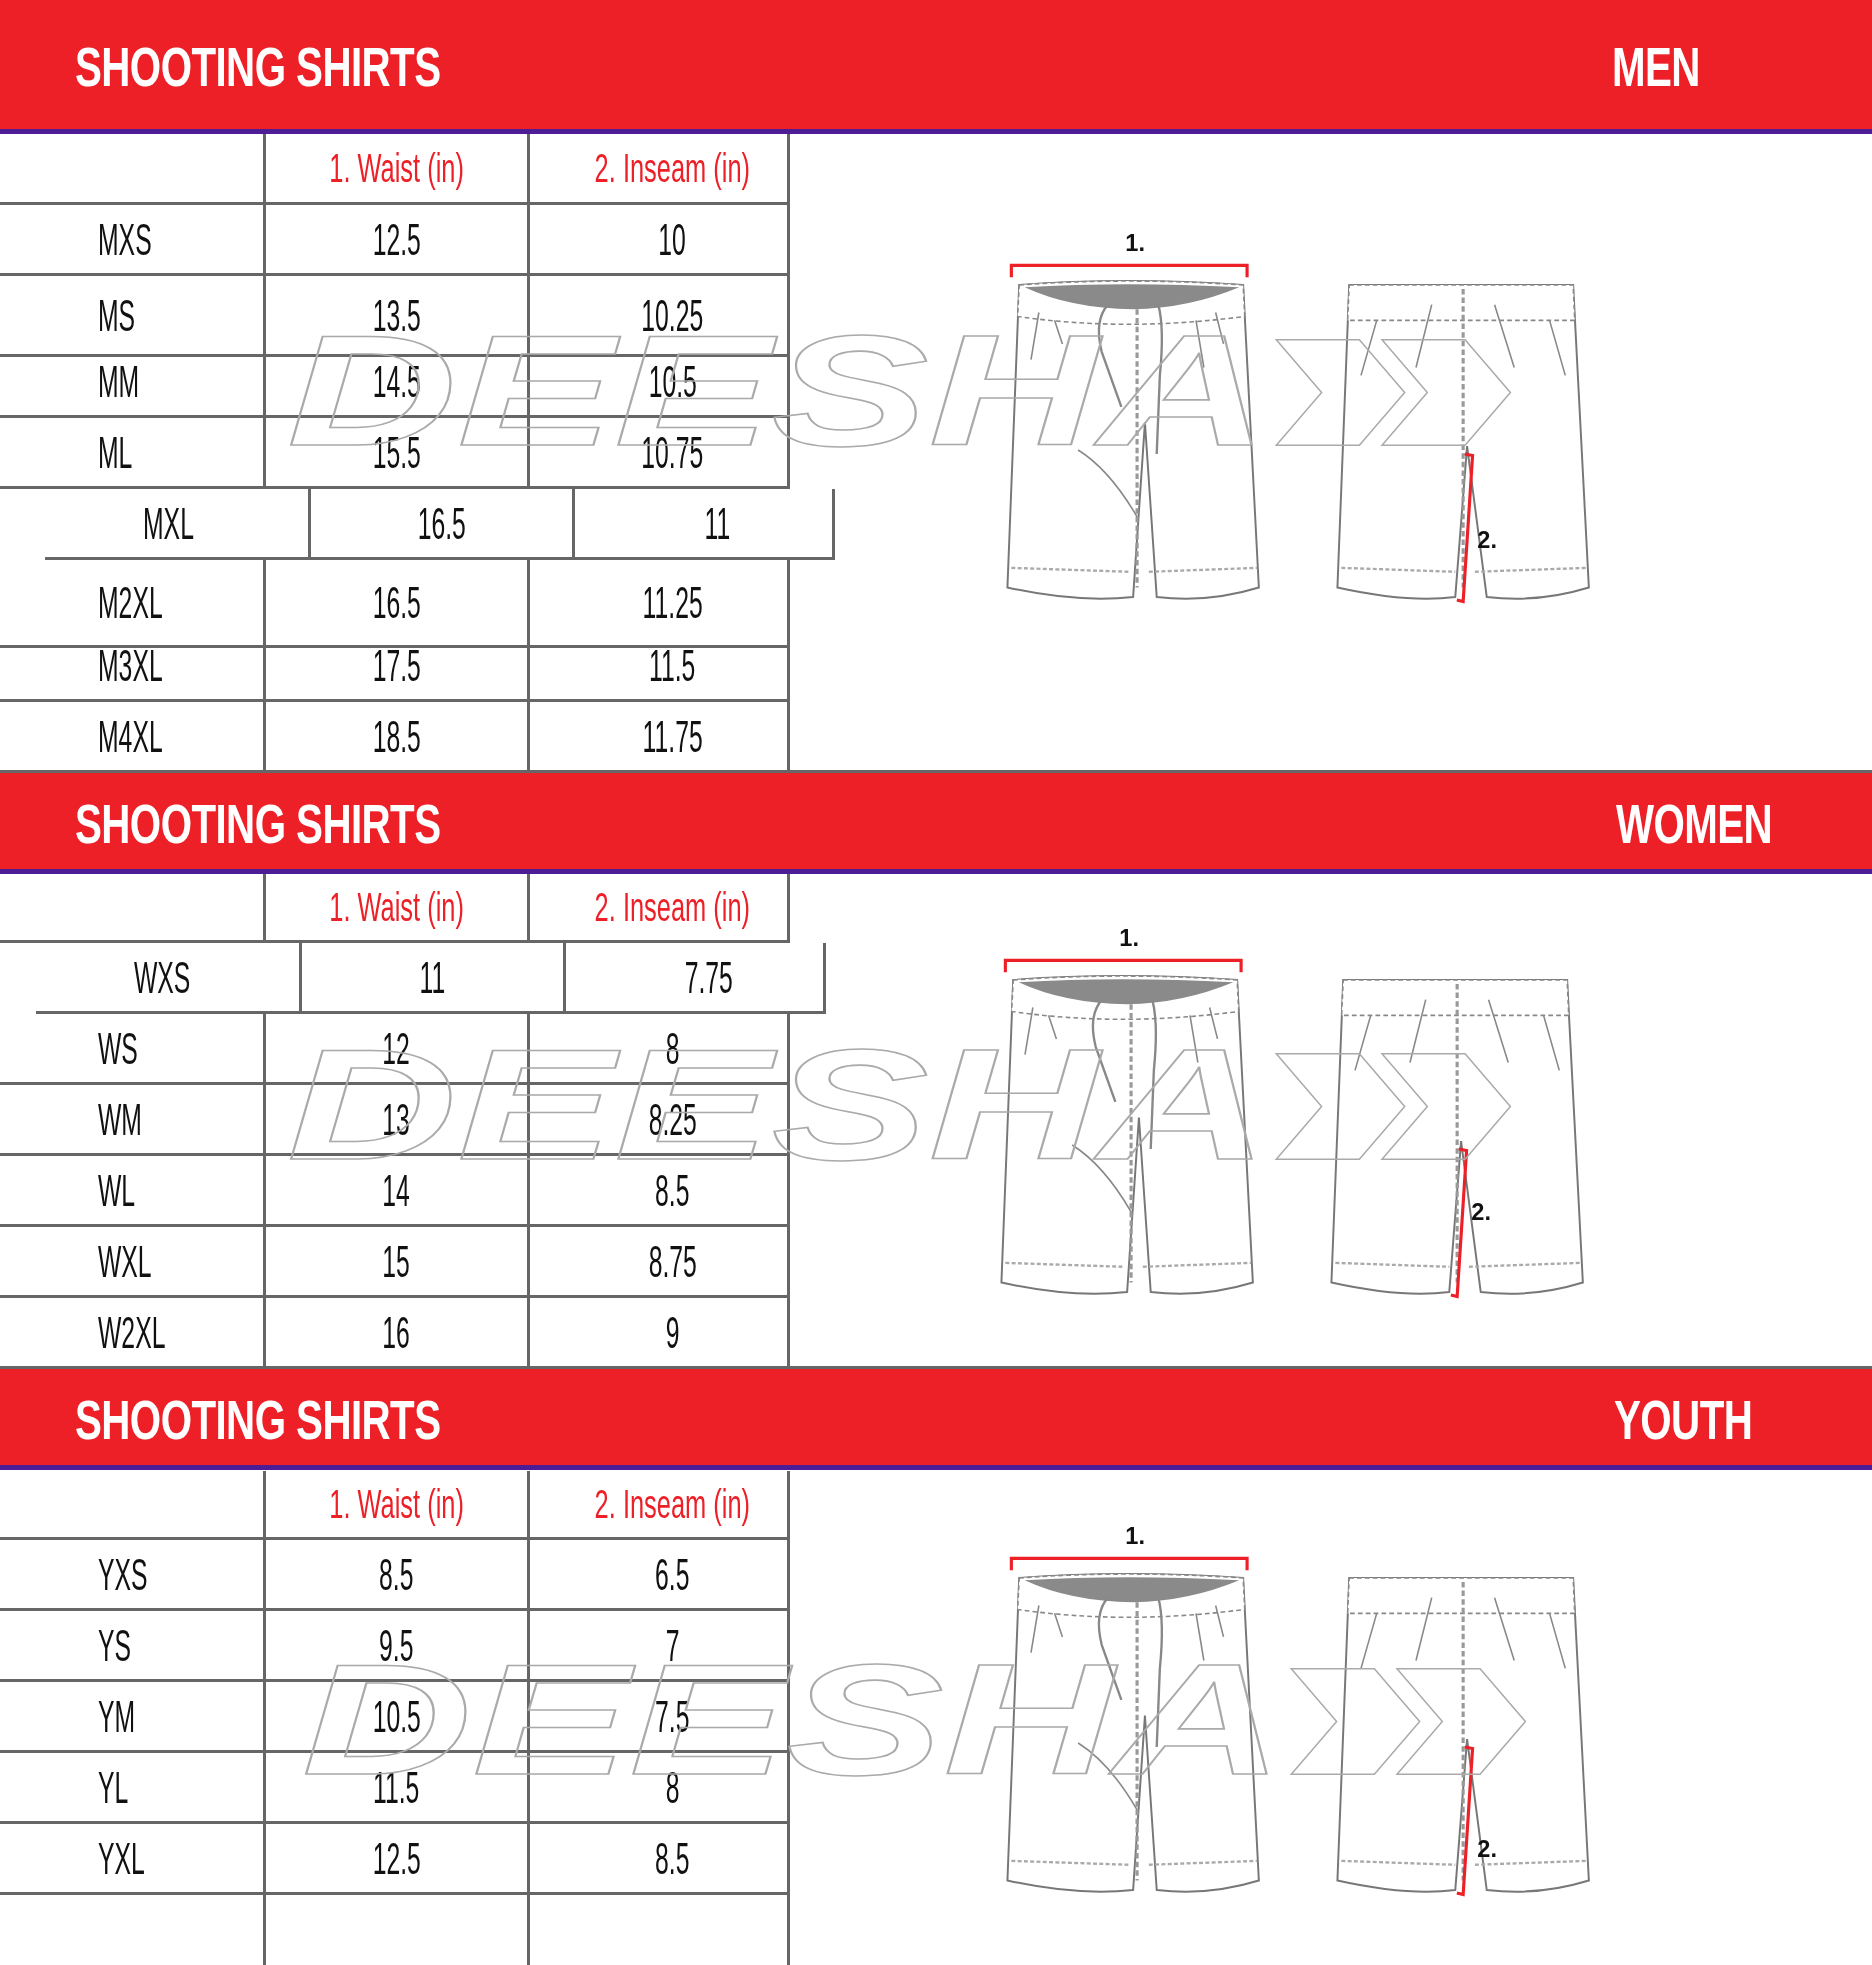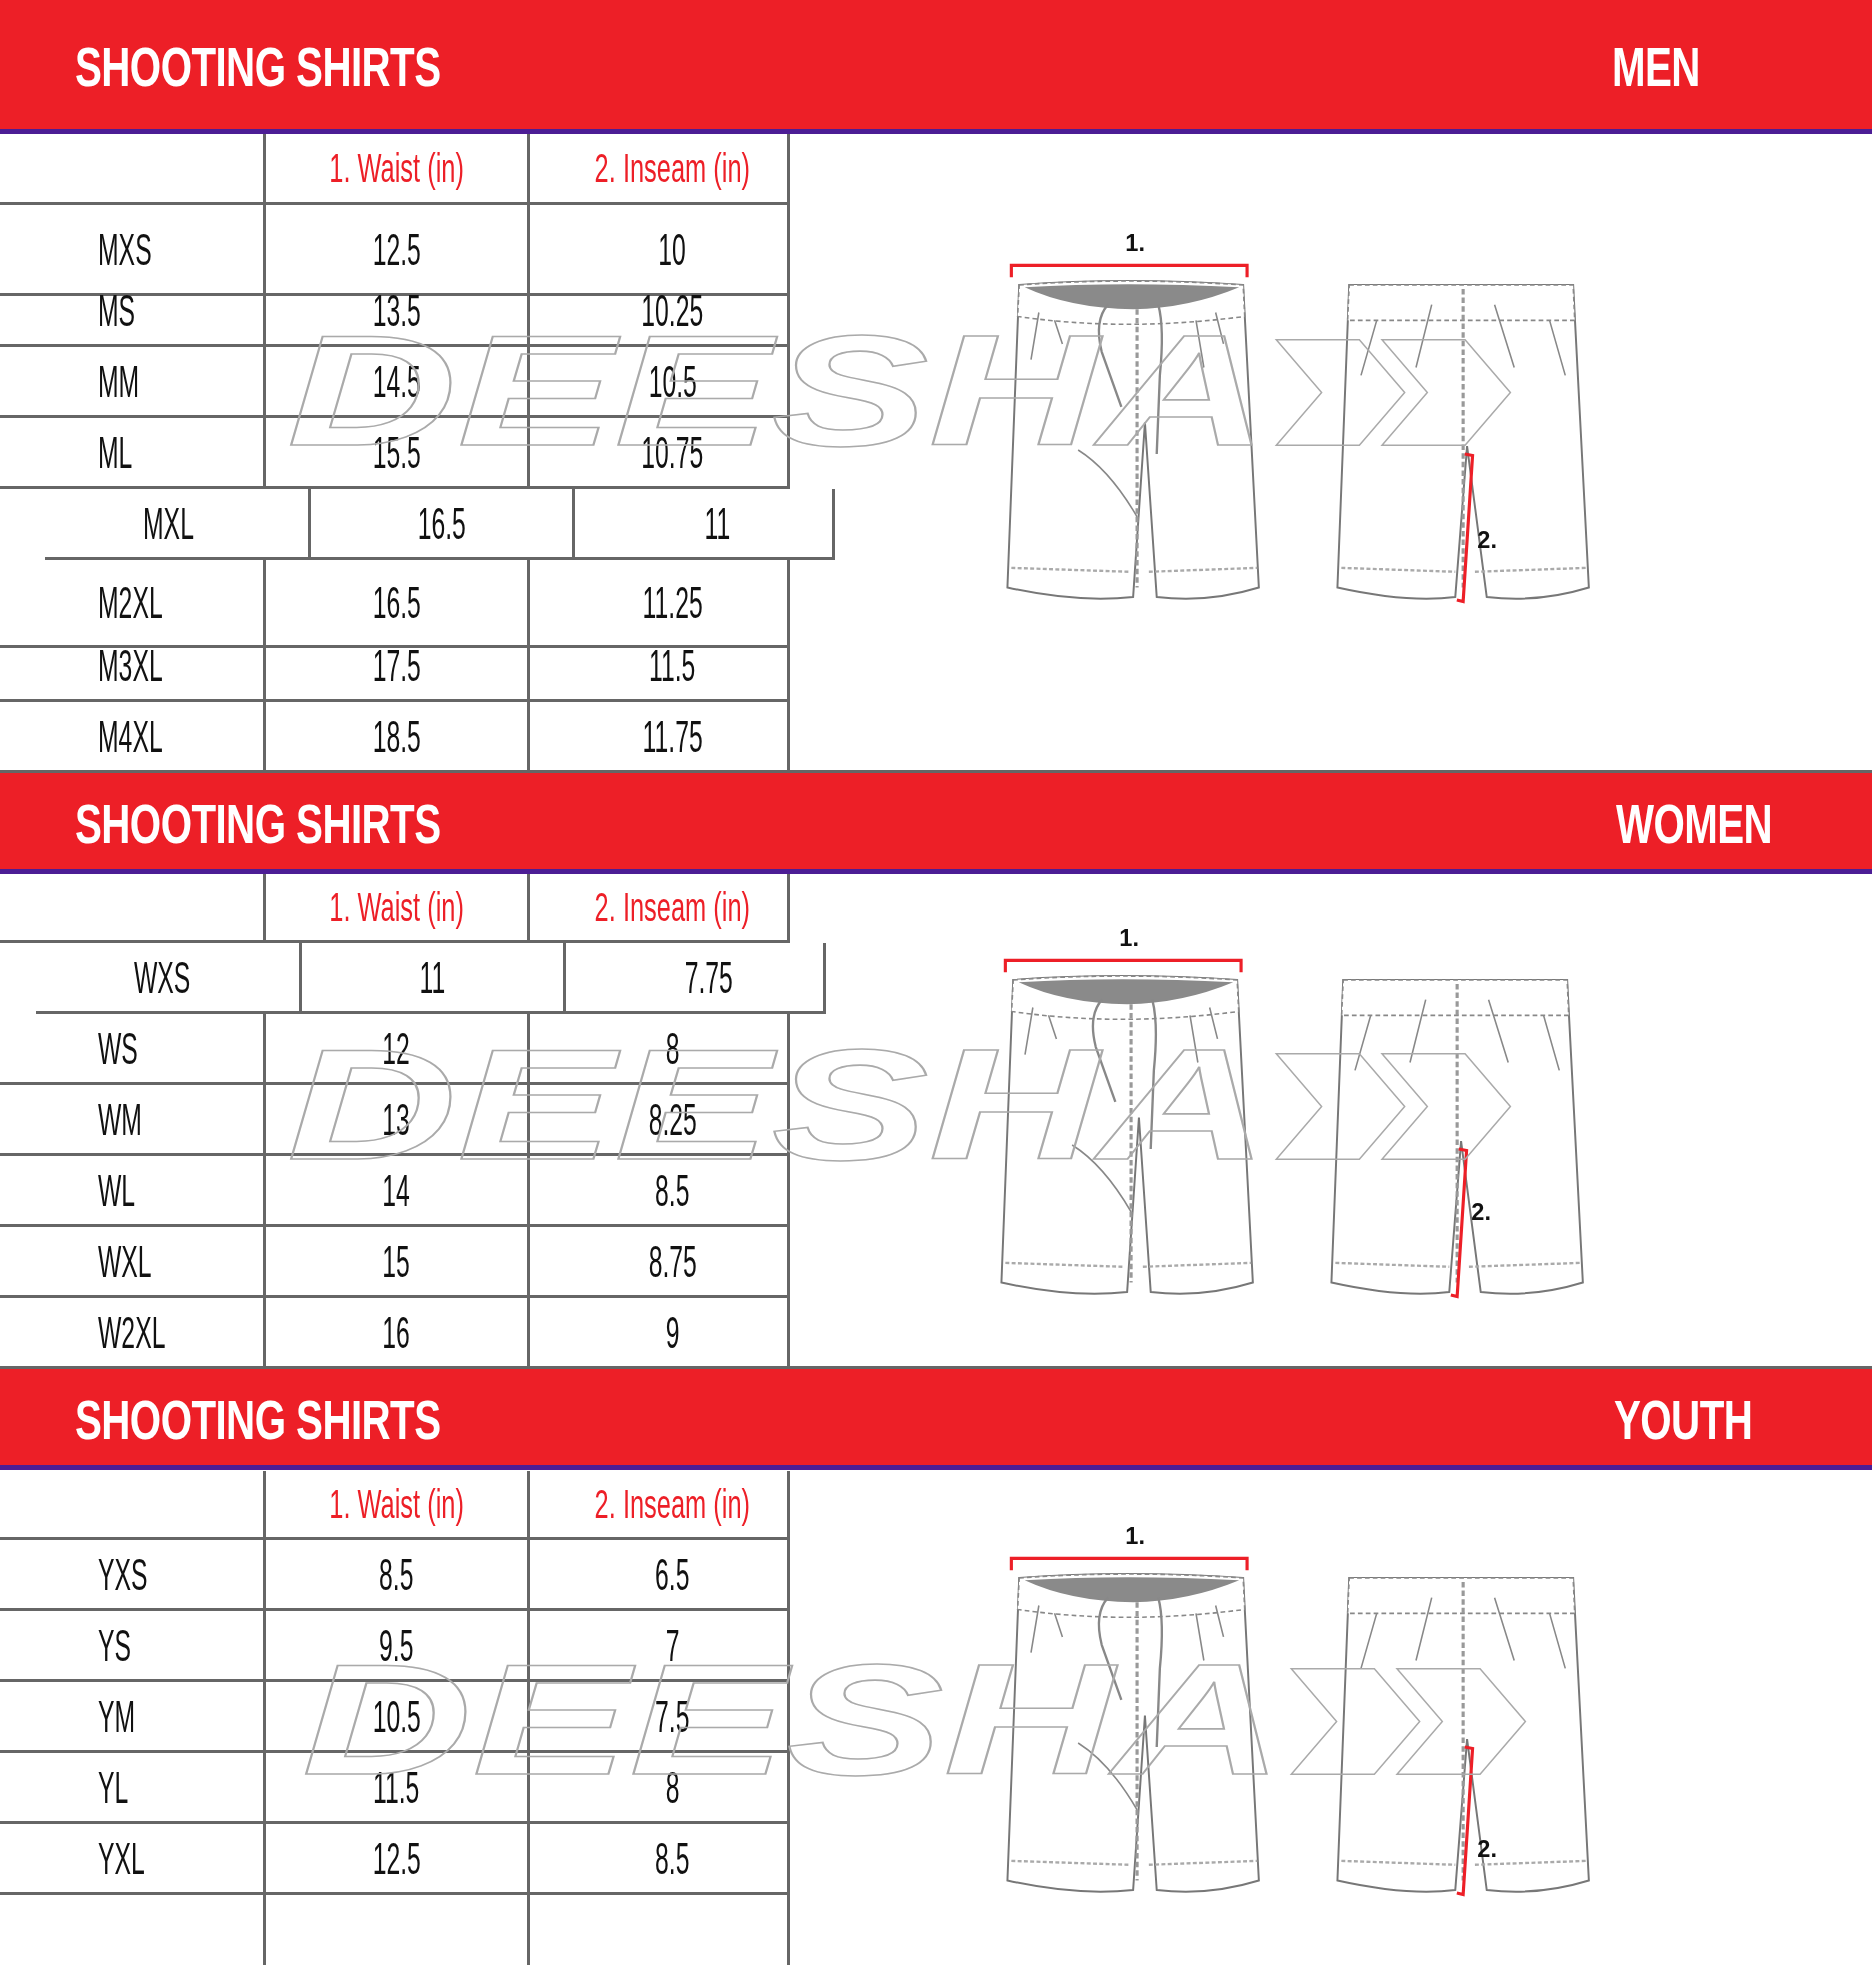--- a/index.html
+++ b/index.html
@@ -38,32 +38,32 @@
     <div class="cell c0">
         <span class="txt"></span>
       </div>
     <div class="cell c1">
         <span class="txt">1. Waist (in)</span>
       </div>
     <div class="cell c2">
         <span class="txt">2. Inseam (in)</span>
       </div>
   </div>
-  <div class="row" style="top:71px;height:91px;">
+  <div class="row" style="top:71px;height:71px;">
     <div class="cell c0">
         <span class="txt">MXS</span>
       </div>
     <div class="cell c1">
         <span class="txt">12.5</span>
       </div>
     <div class="cell c2">
         <span class="txt">10</span>
       </div>
   </div>
-  <div class="row" style="top:142px;height:71px;">
+  <div class="row" style="top:142px;height:81px;">
     <div class="cell c0">
         <span class="txt">MS</span>
       </div>
     <div class="cell c1">
         <span class="txt">13.5</span>
       </div>
     <div class="cell c2">
         <span class="txt">10.25</span>
       </div>
   </div>

